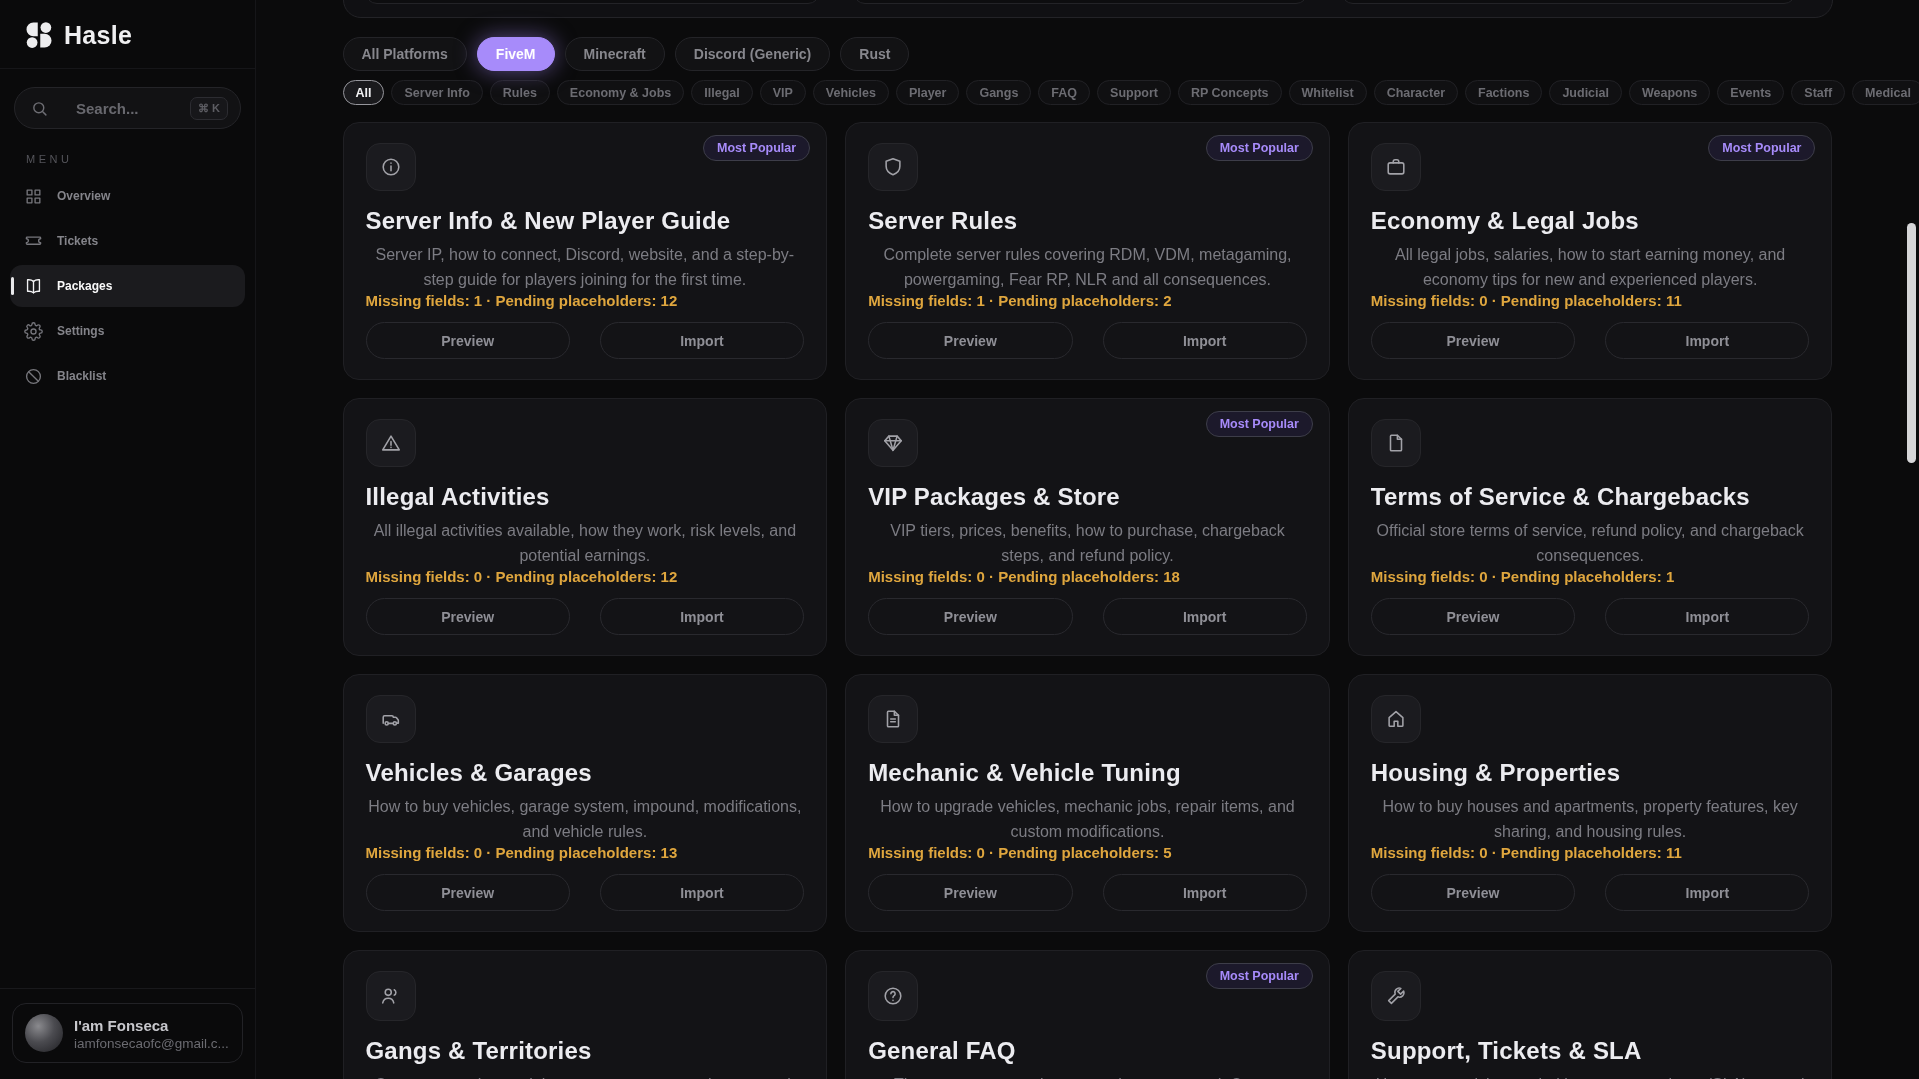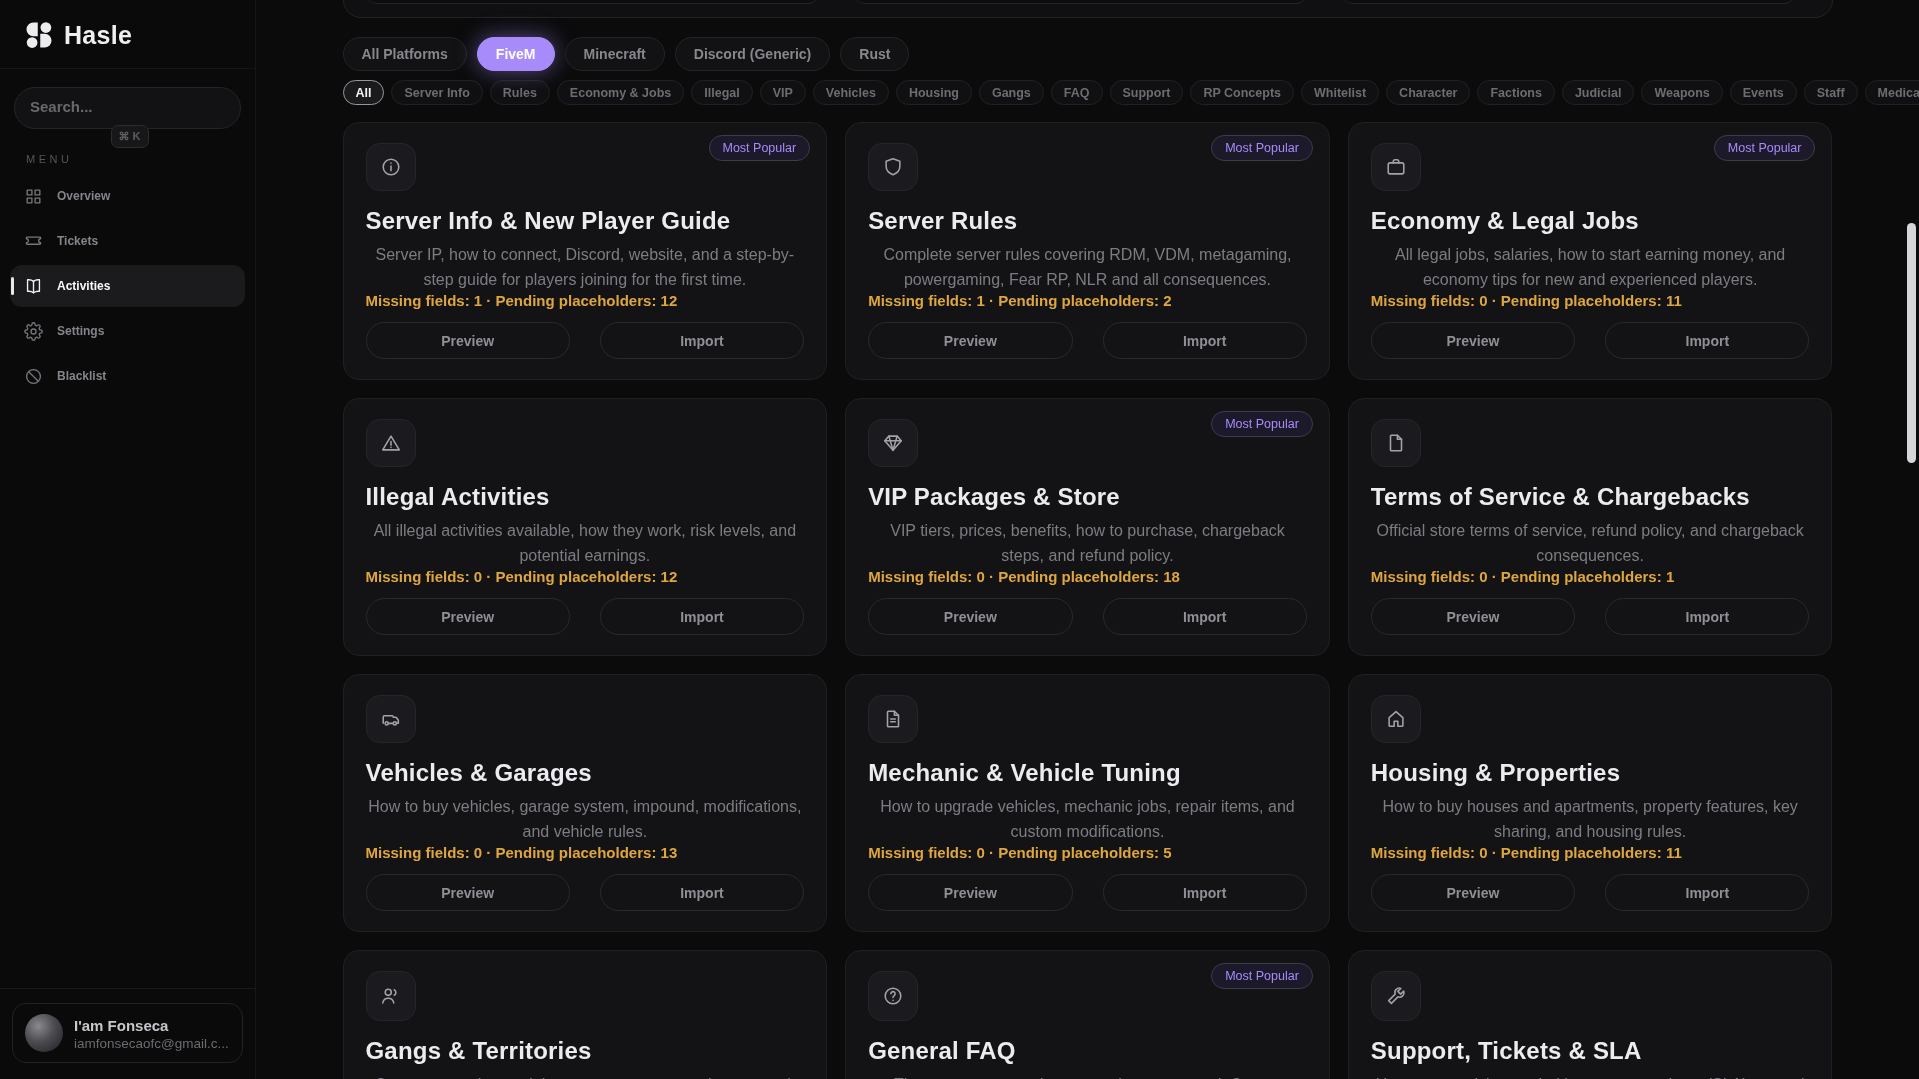--- a/index.html
+++ b/index.html
@@ -8,21 +8,21 @@
   .app { display:flex; width:1919px; height:1079px; position:relative; }
 
   
   .sidebar { width:256px; height:100%; background:#0a0a0b; border-right:1px solid #161619;
     display:flex; flex-direction:column; flex-shrink:0; }
   .logo-row { display:flex; align-items:center; gap:10px; padding:20px 24px 18px 24px;
     border-bottom:1px solid #161619; }
   .logo-mark { width:30px; height:30px; }
   .logo-text { color:#efeff1; font-size:25px; font-weight:700; letter-spacing:.3px; }
   .search-pill { margin:18px 14px 6px 14px; height:42px; border:1px solid #242428; background:#121214;
-    border-radius:999px; display:flex; align-items:center; gap:10px; padding:0 12px 0 16px;flex-direction:column; }
+    border-radius:999px; display:flex; align-items:center; gap:28px; padding:0 12px 0 16px; }
   .search-pill input { flex:1; background:transparent; border:0; outline:none; color:#9a9aa0;
     font-size:15px; font-family:inherit; min-width:0; }
   .search-pill input::placeholder { color:#68686e; font-weight:600; }
   .kbd-chip { border:1px solid #2c2c31; background:#17171a; color:#5d5d63; font-size:11px;
     font-weight:700; padding:4px 7px; border-radius:7px; white-space:nowrap; }
   .menu-label { padding:18px 26px 10px 26px; color:#54545a; font-size:11px; font-weight:400;
     letter-spacing:3.5px; }
   .nav { padding:0 10px; }
   .nav-item { display:flex; align-items:center; gap:14px; height:42px; padding:0 14px; margin-bottom:3px;
     border-radius:12px; color:#84848a; font-size:12px; font-weight:600; position:relative; cursor:pointer; }
@@ -61,21 +61,21 @@
     color:#6c6c72; font-size:12.5px; font-weight:600; display:flex; align-items:center; cursor:pointer;
     font-family:inherit; white-space:nowrap; }
   .chip.active { border-color:#96969c; background:#1a1a1d; color:#f2f2f4; }
 
   .grid { margin-top:17px; display:grid; grid-template-columns:repeat(3,1fr); gap:18px;
     grid-auto-rows:258px; }
   .card { position:relative; background:#131316; border:1px solid #202024; border-radius:16px;
     padding:18px 22px 20px 22px; display:flex; flex-direction:column; }
   .card-icon { width:50px; height:50px; border-radius:14px; background:#1b1b1f; border:1px solid #26262a;
     display:flex; align-items:center; justify-content:center; margin-top:2px; }
-  .badge { position:absolute; top:12px; right:16px; color:#a78bfa; font-size:12.5px; font-weight:400;
+  .badge { position:absolute; top:12px; right:16px; color:#a78bfa; font-size:12.5px; font-weight:700;
     padding:5px 13px; border:1px solid #3d3d49; border-radius:999px; background:rgba(124,93,250,.09); }
   .card h3 { margin-top:16px; color:#ececf0; font-size:24px; font-weight:700; letter-spacing:.2px; }
   .card p { margin-top:7px; color:#7c7c83; font-size:16px; line-height:25px;text-align:center; }
   .status { margin-top:auto; color:#dfa63e; font-size:15px; font-weight:700; padding-bottom:13px; }
   .card-actions { display:flex; gap:30px; }
   .btn { flex:1; height:37px; border-radius:999px; border:1px solid #29292e; background:transparent;
     color:#8f8f96; font-size:14px; font-weight:700; font-family:inherit; cursor:pointer; }
 
   .scroll-thumb { position:absolute; right:3px; top:223px; width:9px; height:240px; border-radius:6px;
     background:#d6d6d8; cursor:pointer; }
@@ -122,21 +122,21 @@
             <path d="M3 8.5V7.5a1 1 0 0 1 1-1h16a1 1 0 0 1 1 1v1a2.5 2.5 0 0 0 0 5v1a1 1 0 0 1-1 1H4a1 1 0 0 1-1-1v-1a2.5 2.5 0 0 0 0-5z"></path>
           </svg>
           <span>Tickets</span>
         </div>
         <div class="nav-item active">
           <span class="ind"></span>
           <svg width="19" height="19" viewBox="0 0 24 24" fill="none" stroke="#f2f2f4" stroke-width="1.7" stroke-linecap="round" stroke-linejoin="round">
             <path d="M12 5.5C10.4 4.2 8.4 3.5 6 3.5H4.5V18H6c2.4 0 4.4.7 6 2 1.6-1.3 3.6-2 6-2h1.5V3.5H18c-2.4 0-4.4.7-6 2z"></path>
             <path d="M12 5.5V20"></path>
           </svg>
-          <span>Activities</span>
+          <span>Packages</span>
         </div>
         <div class="nav-item">
           <svg width="19" height="19" viewBox="0 0 24 24" fill="none" stroke="#76767c" stroke-width="1.7" stroke-linecap="round" stroke-linejoin="round">
             <circle cx="12" cy="12" r="3.2"></circle>
             <path d="M19.4 15a1.65 1.65 0 0 0 .33 1.82l.06.06a2 2 0 1 1-2.83 2.83l-.06-.06a1.65 1.65 0 0 0-1.82-.33 1.65 1.65 0 0 0-1 1.51V21a2 2 0 1 1-4 0v-.09a1.65 1.65 0 0 0-1.08-1.51 1.65 1.65 0 0 0-1.82.33l-.06.06a2 2 0 1 1-2.83-2.83l.06-.06a1.65 1.65 0 0 0 .33-1.82 1.65 1.65 0 0 0-1.51-1H3a2 2 0 1 1 0-4h.09a1.65 1.65 0 0 0 1.51-1.08 1.65 1.65 0 0 0-.33-1.82l-.06-.06a2 2 0 1 1 2.83-2.83l.06.06a1.65 1.65 0 0 0 1.82.33h.08a1.65 1.65 0 0 0 1-1.51V3a2 2 0 1 1 4 0v.09a1.65 1.65 0 0 0 1 1.51 1.65 1.65 0 0 0 1.82-.33l.06-.06a2 2 0 1 1 2.83 2.83l-.06.06a1.65 1.65 0 0 0-.33 1.82v.08a1.65 1.65 0 0 0 1.51 1H21a2 2 0 1 1 0 4h-.09a1.65 1.65 0 0 0-1.51 1z"></path>
           </svg>
           <span>Settings</span>
         </div>
         <div class="nav-item">
           <svg width="19" height="19" viewBox="0 0 24 24" fill="none" stroke="#76767c" stroke-width="1.7" stroke-linecap="round" stroke-linejoin="round">
@@ -173,21 +173,21 @@
           <button class="tab">Rust</button>
         </div>
       <div class="chips">
           <button class="chip active">All</button>
           <button class="chip">Server Info</button>
           <button class="chip">Rules</button>
           <button class="chip">Economy &amp; Jobs</button>
           <button class="chip">Illegal</button>
           <button class="chip">VIP</button>
           <button class="chip">Vehicles</button>
-          <button class="chip">Housing</button>
+          <button class="chip">Player</button>
           <button class="chip">Gangs</button>
           <button class="chip">FAQ</button>
           <button class="chip">Support</button>
           <button class="chip">RP Concepts</button>
           <button class="chip">Whitelist</button>
           <button class="chip">Character</button>
           <button class="chip">Factions</button>
           <button class="chip">Judicial</button>
           <button class="chip">Weapons</button>
           <button class="chip">Events</button>

